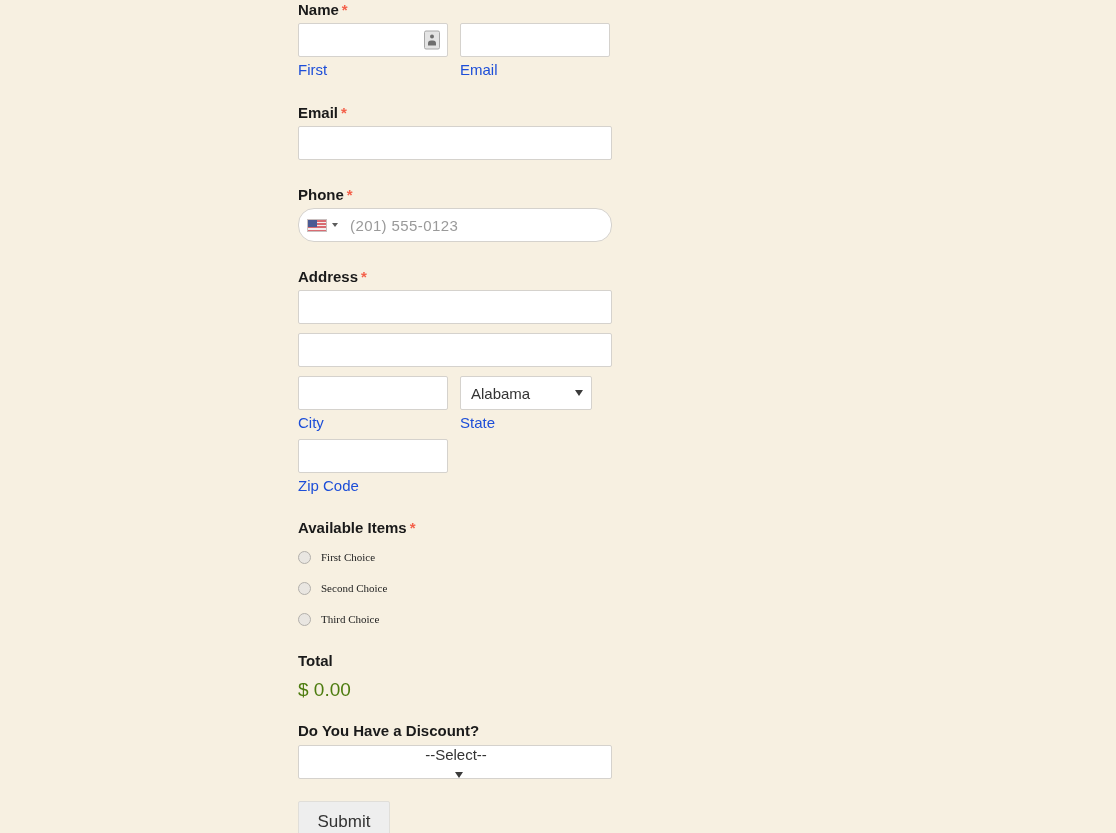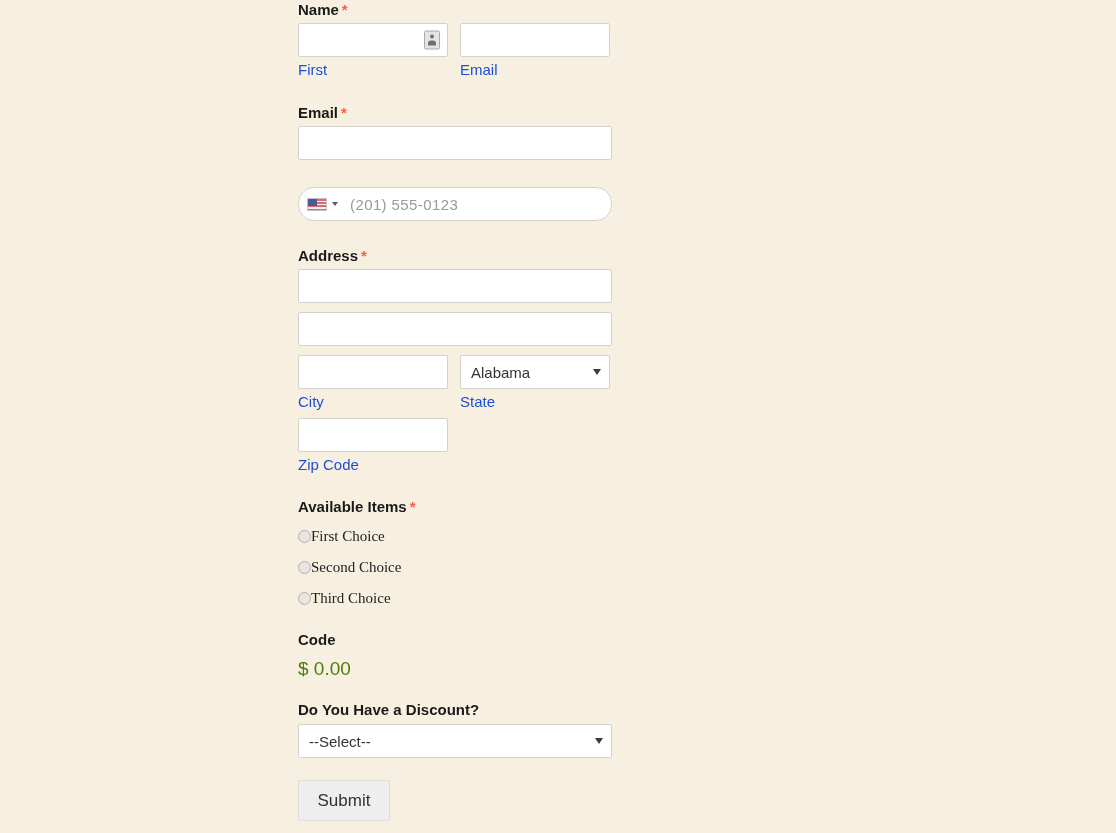--- a/index.html
+++ b/index.html
@@ -154,22 +154,22 @@
     background: #ffffff;
     border: 1px solid #d5d2cd;
     border-radius: 2px;
     display: flex;
     align-items: center;
     justify-content: space-between;
     padding: 0 8px 0 10px;
     font-size: 15px;
     color: #333;
   }
-  .sel.w-half { width: 150px; }
-  .sel.w-full { width: 314px; }
+  .sel.w-half { width: 132px; }
+  .sel.w-full { width: 314px; flex-direction: column; }
   .sel-caret {
     width: 0; height: 0;
     border-left: 4.5px solid transparent;
     border-right: 4.5px solid transparent;
     border-top: 6px solid #3b3b3b;
     margin-left: 6px;
     flex: none;
   }
 
   
@@ -182,22 +182,23 @@
     width: 13px;
     height: 13px;
     border-radius: 50%;
     border: 1px solid #b3b0ab;
     background: #e9e6e1;
     box-sizing: border-box;
     flex: none;
   }
   .radio-text {
     font-family: "Liberation Serif", serif;
-    font-size: 15px;
+    font-size: 11px;
     color: #222;
+    margin-left: 10px;
   }
 
   
   .total-value {
     font-size: 19px;
     color: #4d7c0f;
     line-height: 1;
   }
 
   
@@ -243,20 +244,23 @@
   </div>
 
   <div style="margin-top:28px;">
     <div class="field-label">
       <span>Email</span><span class="req">*</span>
     </div>
     <input class="txt w-full" type="text" style="margin-top: 6px;" value="">
   </div>
 
   <div style="margin-top:27px;">
+    <div class="field-label">
+      <span>Phone</span><span class="req">*</span>
+    </div>
     <div class="phone-box" style="margin-top:6px;border-radius:16px;">
       <span class="flag">
         <span class="stripes"></span>
           <span class="canton"></span>
       </span>
       <span class="flag-caret"></span>
       <span class="phone-placeholder">(201) 555-0123</span>
     </div>
   </div>
 
@@ -302,21 +306,21 @@
       <span class="radio-dot"></span>
       <span class="radio-text">Second Choice</span>
     </div>
     <div class="radio-row" style="margin-top:9px;">
       <span class="radio-dot"></span>
       <span class="radio-text">Third Choice</span>
     </div>
   </div>
 
   <div style="margin-top:23px;">
-    <div class="field-label">Code</div>
+    <div class="field-label">Total</div>
     <div class="total-value" style="margin-top:12px;">$ 0.00</div>
   </div>
 
   <div style="margin-top:24px;">
     <div class="field-label">Do You Have a Discount?</div>
     <div class="sel w-full" style="margin-top:7px;">
       <span>--Select--</span>
       <span class="sel-caret"></span>
     </div>
   </div>

